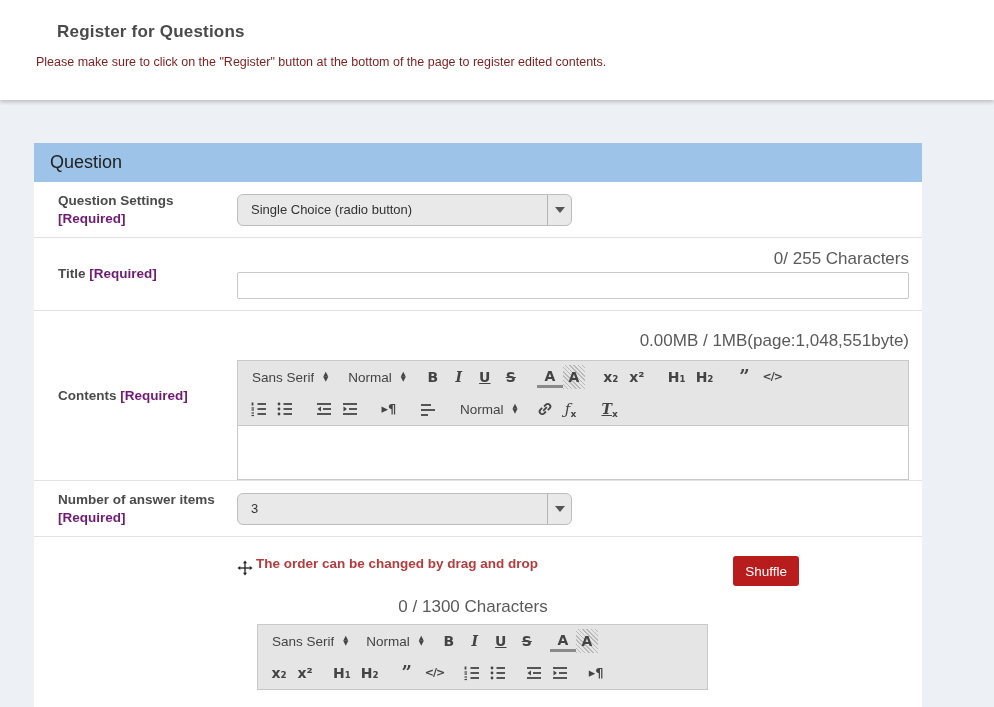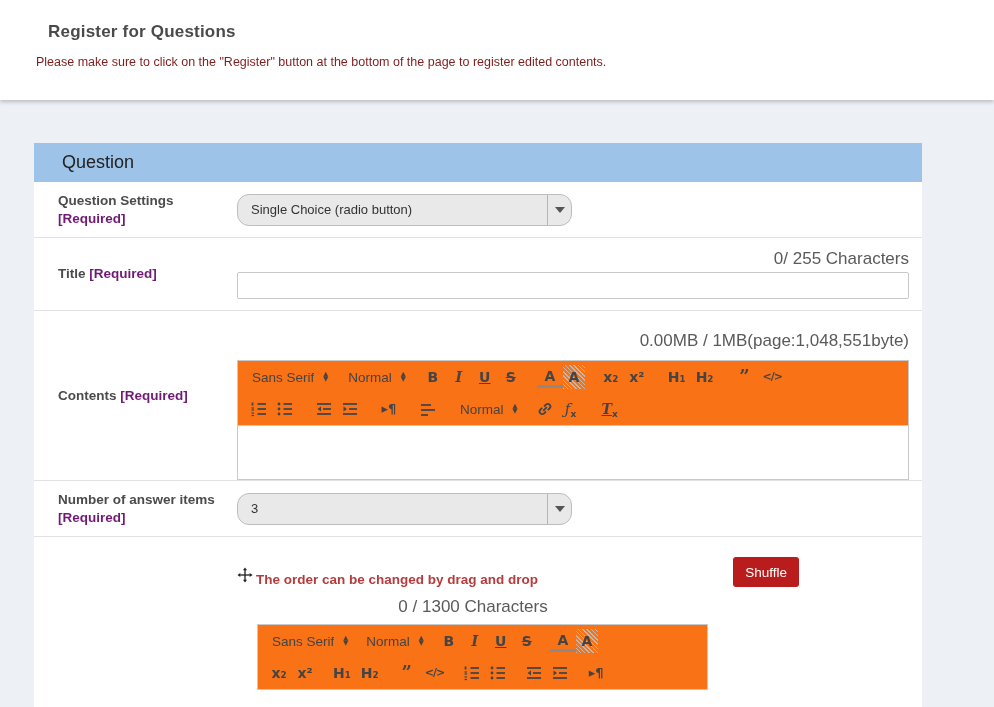--- a/index.html
+++ b/index.html
@@ -14,50 +14,50 @@
   
   .page-header {
     background: #ffffff;
     height: 100px;
     padding: 22px 20px 0 36px;
     box-shadow: 0 2px 4px rgba(0,0,0,.22);
     position: relative; z-index: 2;
   }
   .page-header h1 {
     font-size: 17px; font-weight: bold; color: #4a4a4a;
-    margin-left: 12px; letter-spacing: .2px;
+    margin-left: 21px; letter-spacing: .2px;
   }
   .page-note {
     margin-top: 13px; font-size: 12.5px; color: #7f1d1d;
   }
 
   
   .card {
     position: absolute; left: 34px; top: 143px; width: 888px;
     background: #ffffff; min-height: 620px;
   }
   .section-bar {
     background: #9dc3e8; height: 39px; display: flex; align-items: center;
-    padding-left: 28px; font-size: 18px; color: #222222;
+    padding-left: 16px; font-size: 18px; color: #222222;
   }
   .frow { display: flex; border-bottom: 1px solid #e2e2e2; background: #fff; }
   .label-col {
     width: 203px; padding: 8px 10px 8px 24px; flex: none;
     display: flex; flex-direction: column; justify-content: center;
     font-size: 13.5px; font-weight: bold; color: #4b4b4b; line-height: 18px;
   }
   .req { color: #701a75; font-weight: bold; }
   .ctl-col { flex: 1; padding-right: 13px; min-width: 0; }
 
   .counter { font-size: 17px; color: #5a5a5a; text-align: right; }
 
   
   .gsel {
     position: relative; height: 32px; background: #e9e9e9;
-    border: 1px solid #bdbdbd; border-radius: 12px;
+    border: 1px solid #bdbdbd; border-radius: 6px;
     display: flex; align-items: center; padding: 0 30px 0 13px;
     font-size: 13px; color: #333; cursor: pointer; width: 335px;
   }
   .gsel .arrow-box {
     position: absolute; right: 0; top: 0; bottom: 0; width: 24px;
     border-left: 1px solid #b5b5b5; display: flex; align-items: center; justify-content: center;
   }
   .tri-down { width: 0; height: 0; border-left: 5px solid transparent; border-right: 5px solid transparent; border-top: 6px solid #555; }
 
   
@@ -70,21 +70,21 @@
     border: 1px solid #c9c9c9; border-radius: 2px; padding: 0 8px;
     font-size: 13px; color: #333; background: #fff;
   }
   .row-contents { height: 170px; }
   .row-contents .ctl-col { padding-top: 20px; }
   .row-num { height: 56px; }
   .row-num .ctl-col { display: flex; align-items: center; }
 
   
   .editor { margin-top: 9px; }
-  .tb { border: 1px solid #c9c9c9; background: #f97316; }
+  .tb { border: 1px solid #c9c9c9; background: #e5e5e5; }
   .tb-row { display: flex; align-items: center; height: 32px; padding: 0 8px; white-space: nowrap; }
   .tb-sel { display: inline-flex; align-items: center; color: #444; font-size: 13.5px; margin: 0 14px 0 6px; cursor: pointer; }
   .tb-sel .lblt { max-width: 86px; overflow: hidden; }
   .ud { display: inline-flex; flex-direction: column; margin-left: 9px; color: #444; }
   .ud::before { content: "▲"; font-size: 6.5px; line-height: 5px; font-family: "DejaVu Sans", sans-serif; }
   .ud::after  { content: "▼"; font-size: 6.5px; line-height: 5px; font-family: "DejaVu Sans", sans-serif; }
   .grp { display: inline-flex; align-items: center; margin-right: 13px; }
   .tbb {
     border: none; background: none; cursor: pointer; color: #444;
     font-family: "DejaVu Sans", sans-serif; font-size: 14px; font-weight: bold;
@@ -103,21 +103,21 @@
   .tbb.dir { font-size: 13px; }
   .tbb .subx { font-size: 9px; vertical-align: -3px; }
   .tbb .fit { font-family: "DejaVu Serif", serif; font-style: italic; font-size: 15px; font-weight: normal; }
   .tbb .tit { font-family: "DejaVu Serif", serif; font-style: italic; text-decoration: underline; font-size: 14px; }
   .icb { border: none; background: none; cursor: pointer; padding: 0 4px; height: 24px; display: inline-flex; align-items: center; }
   .ed-body { border: 1px solid #c9c9c9; border-top: none; height: 54px; background: #fff; cursor: text; }
 
   
   .row-answers { border-bottom: none; }
   .row-answers .ctl-col { padding-top: 19px; }
-  .note-row { display: flex; align-items: flex-end; height: 31px; }
+  .note-row { display: flex; align-items: flex-start; height: 31px; }
   .drag-note { color: #b53c3c; font-size: 13.5px; font-weight: bold; margin-left: 3px; }
   .shuffle-btn {
     margin-left: auto; margin-right: 110px;
     background: #b91c1c; color: #fff; border: none; border-radius: 3px;
     font-size: 13.5px; padding: 0 12px; height: 30px; cursor: pointer;
   }
   .ans-head {
     position: relative; margin-top: 5px; height: 35px;
     border-top: 1px solid #cfcfcf; border-bottom: 1px solid #cfcfcf;
     display: flex; align-items: center;

